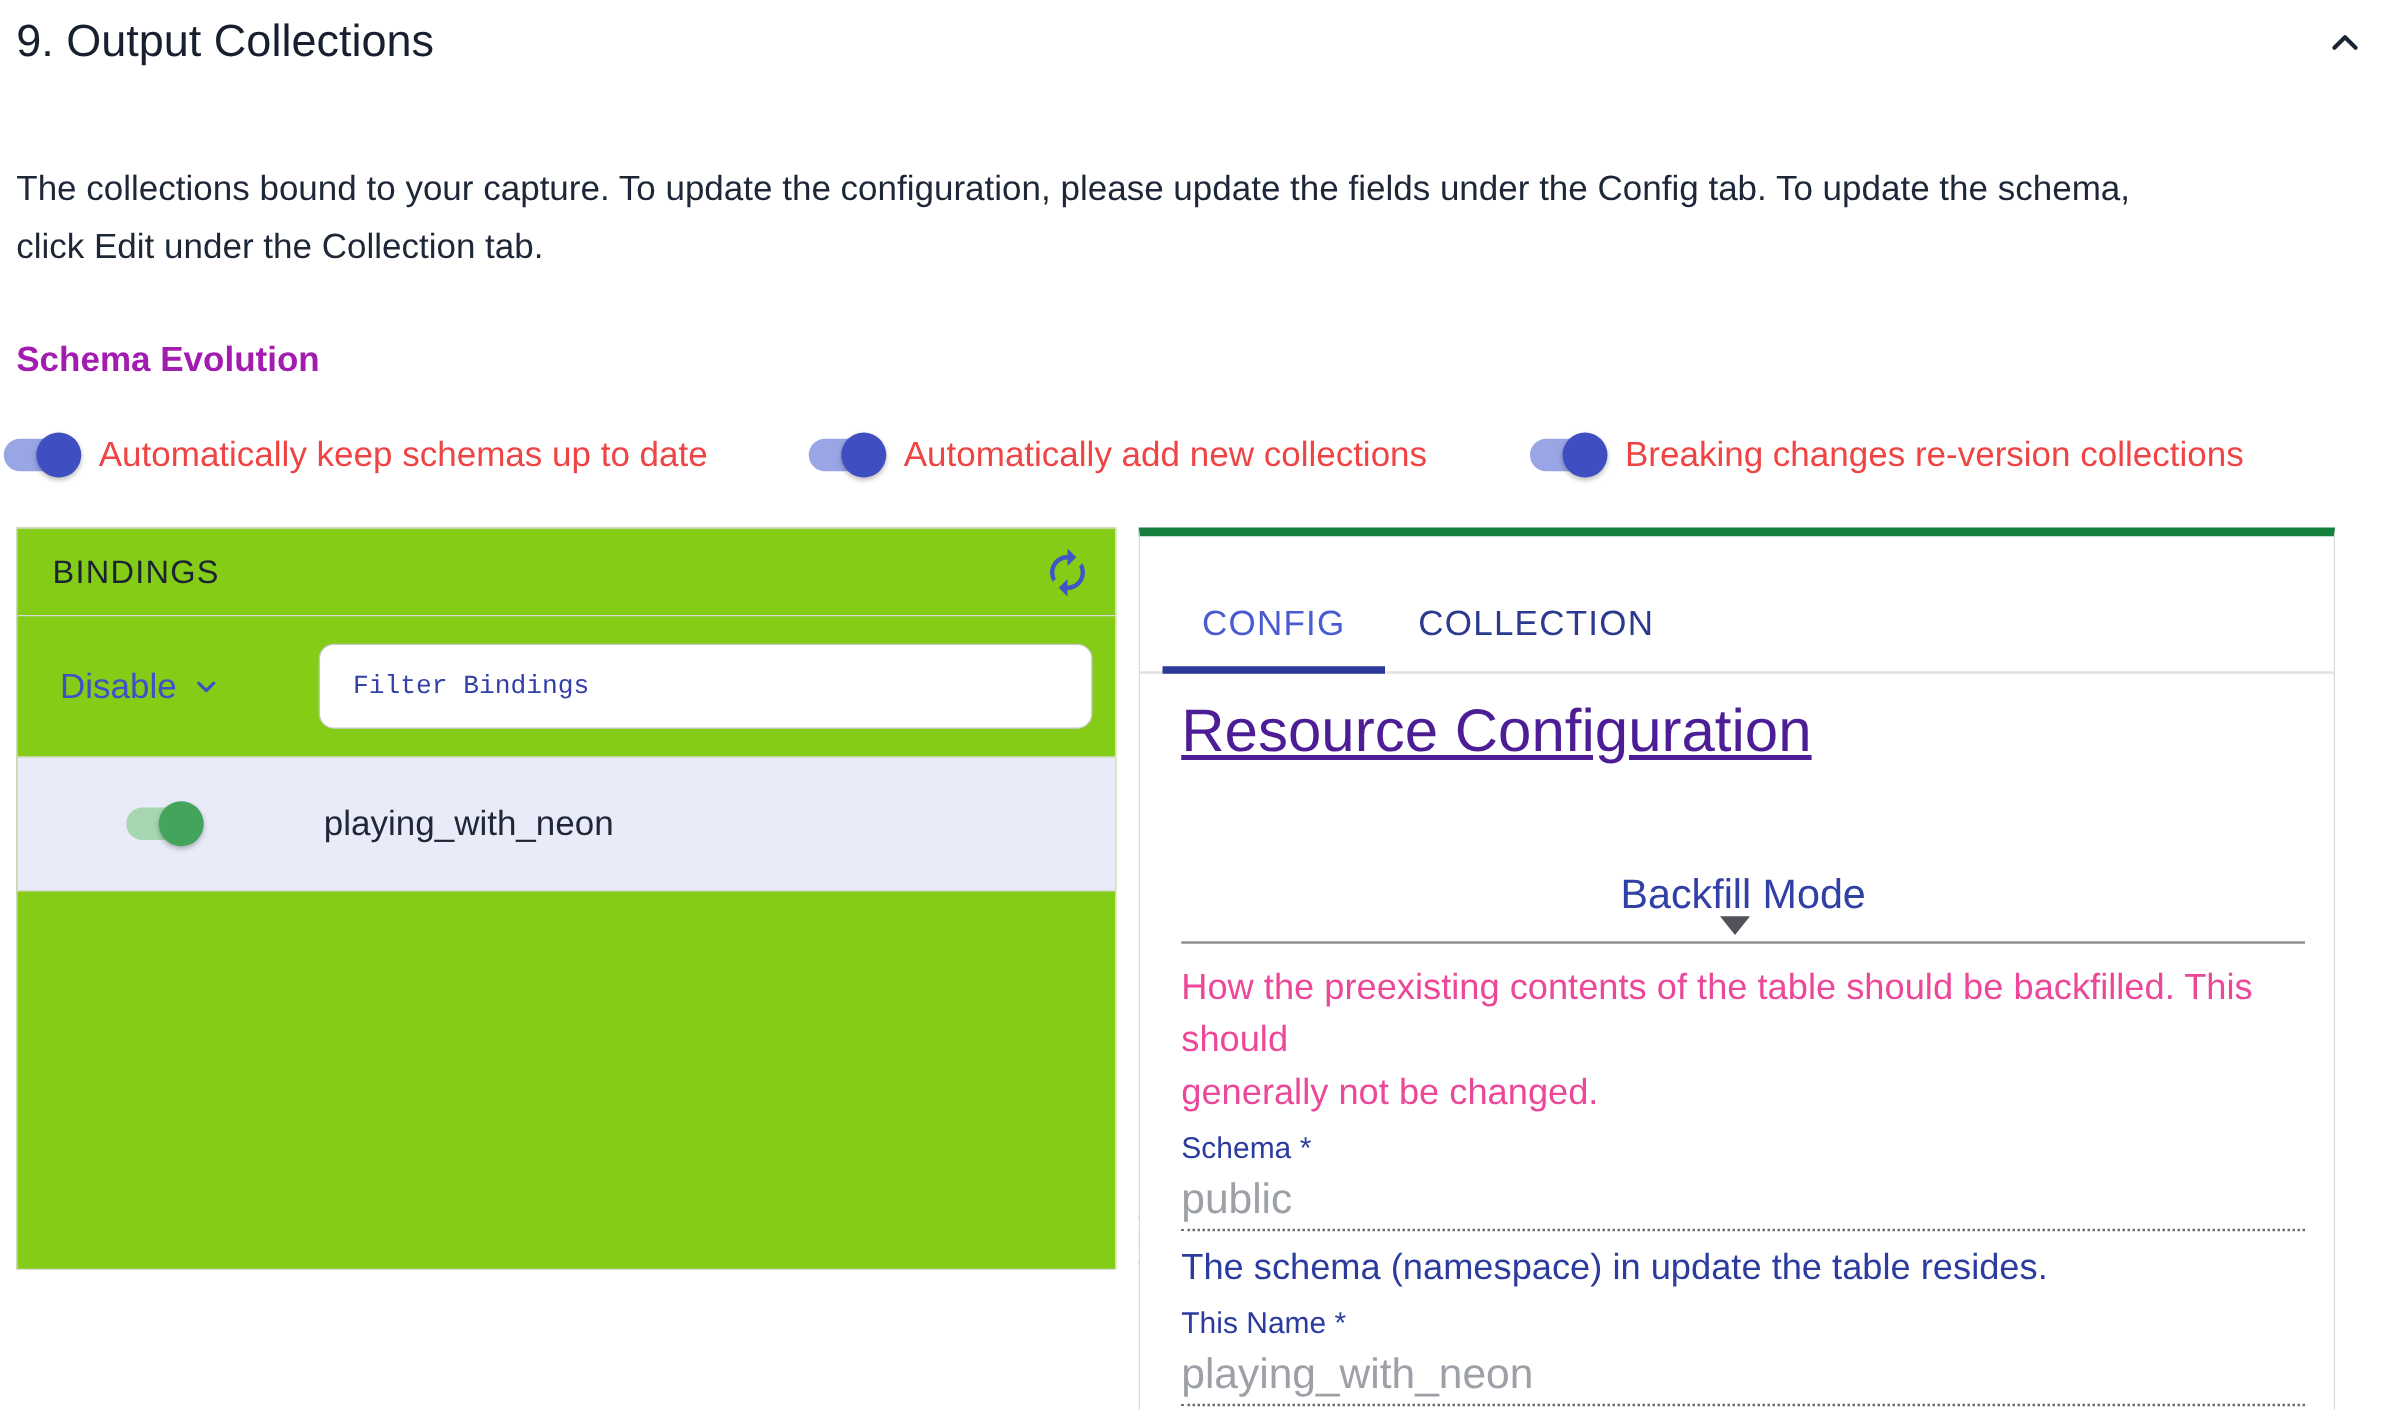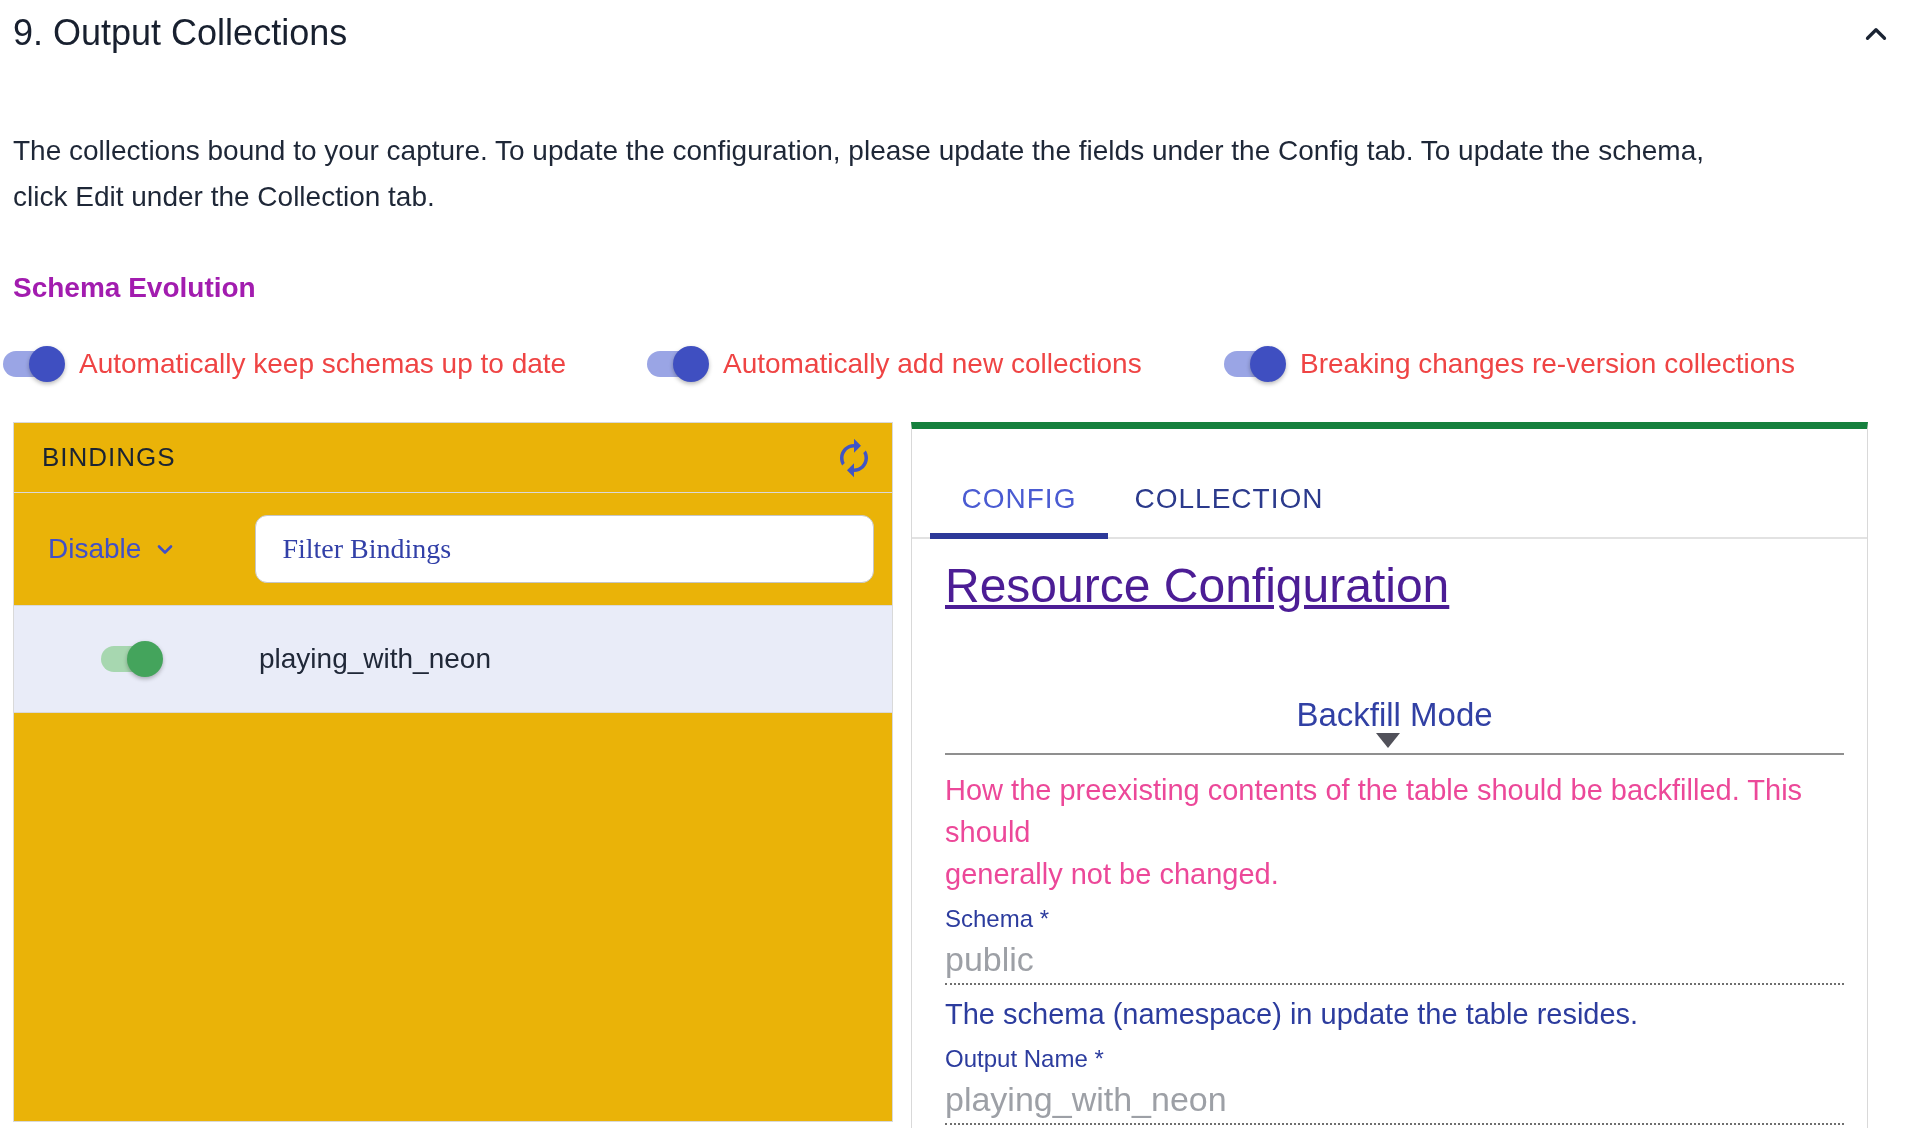--- a/index.html
+++ b/index.html
@@ -45,22 +45,22 @@
   .switch .knob {
     position: absolute; right: 0; top: 2px; width: 36px; height: 36px;
     border-radius: 50%; background: #3f4fc1;
     box-shadow: 0 2px 4px rgba(0,0,0,.28);
   }
   .switch.green .track { background: #a7d7b0; }
   .switch.green .knob  { background: #44a45c; }
 
   
   .bindings-panel {
-    position: absolute; left: 13px; top: 422px; width: 880px; height: 700px;
-    border: 1px solid #d9d9d9; background: #eab308;
+    position: absolute; left: 13px; top: 422px; width: 880px; height: 594px;
+    border: 1px solid #d9d9d9; background: #84cc16;
   }
   .bindings-header {
     height: 70px; border-bottom: 1px solid #d9d9d9;
     display: flex; align-items: center; justify-content: space-between;
     padding: 0 16px 0 28px;
   }
   .bindings-header .bindings-title {
     font-size: 26px; letter-spacing: 1px; color: #1b2433; font-weight: 500;
   }
   .refresh-btn { width: 44px; height: 44px; cursor: pointer; display:flex; align-items:center; justify-content:center; }
@@ -73,22 +73,22 @@
     display: flex; align-items: center; gap: 12px;
     font-size: 28px; font-weight: 500; color: #4150c8; cursor: pointer; flex: none;
   }
   .filter-box {
     margin-left: 78px; flex: 1; height: 68px;
     border: 1px solid #c6c6c6; border-radius: 12px;
     display: flex; align-items: center; padding: 0 4px; background: #fff;
   }
   .filter-input {
     width: 100%; border: none; outline: none; background: transparent;
-    font-family: Liberation Serif, serif;
-    font-size: 28px; color: #3240a8; padding: 0 22px;
+    font-family: Liberation Mono, monospace;
+    font-size: 21px; color: #3240a8; padding: 0 22px;
   }
   .filter-input::placeholder { color: #3240a8; opacity: 1; }
 
   .binding-row {
     height: 107px; background: #e9ecf8; border-bottom: 1px solid #d9d9d9;
     display: flex; align-items: center; padding-left: 85px; cursor: pointer;
   }
   .binding-row .binding-name { margin-left: 96px; font-size: 28px; color: #202838; }
 
   
@@ -249,18 +249,18 @@
     <div class="help-text">
       <span>How the preexisting contents of the table should be backfilled. This should</span><br>
       <span>generally not be changed.</span>
     </div>
 
     <div class="field-label">Schema *</div>
     <input class="field-value" disabled="" value="public" style="">
     <div class="field-dotted"></div>
     <div class="field-desc">The schema (namespace) in update the table resides.</div>
 
-    <div class="field-label second">Output Name *</div>
+    <div class="field-label second">This Name *</div>
     <input class="field-value" disabled="" value="playing_with_neon" style="">
     <div class="field-dotted"></div>
     <div class="field-desc">The name of the table to be captured.</div>
   </div>
 </div>
 
 </body></html>

